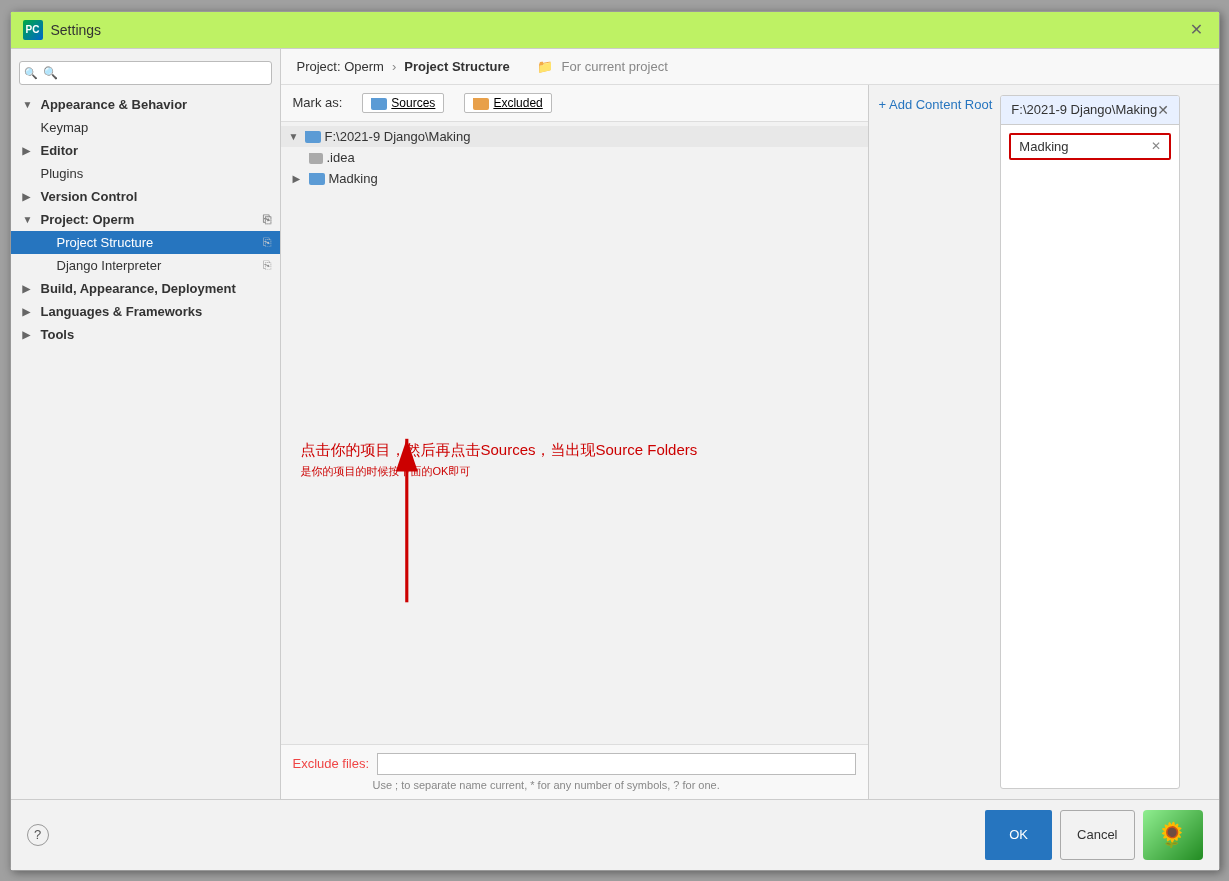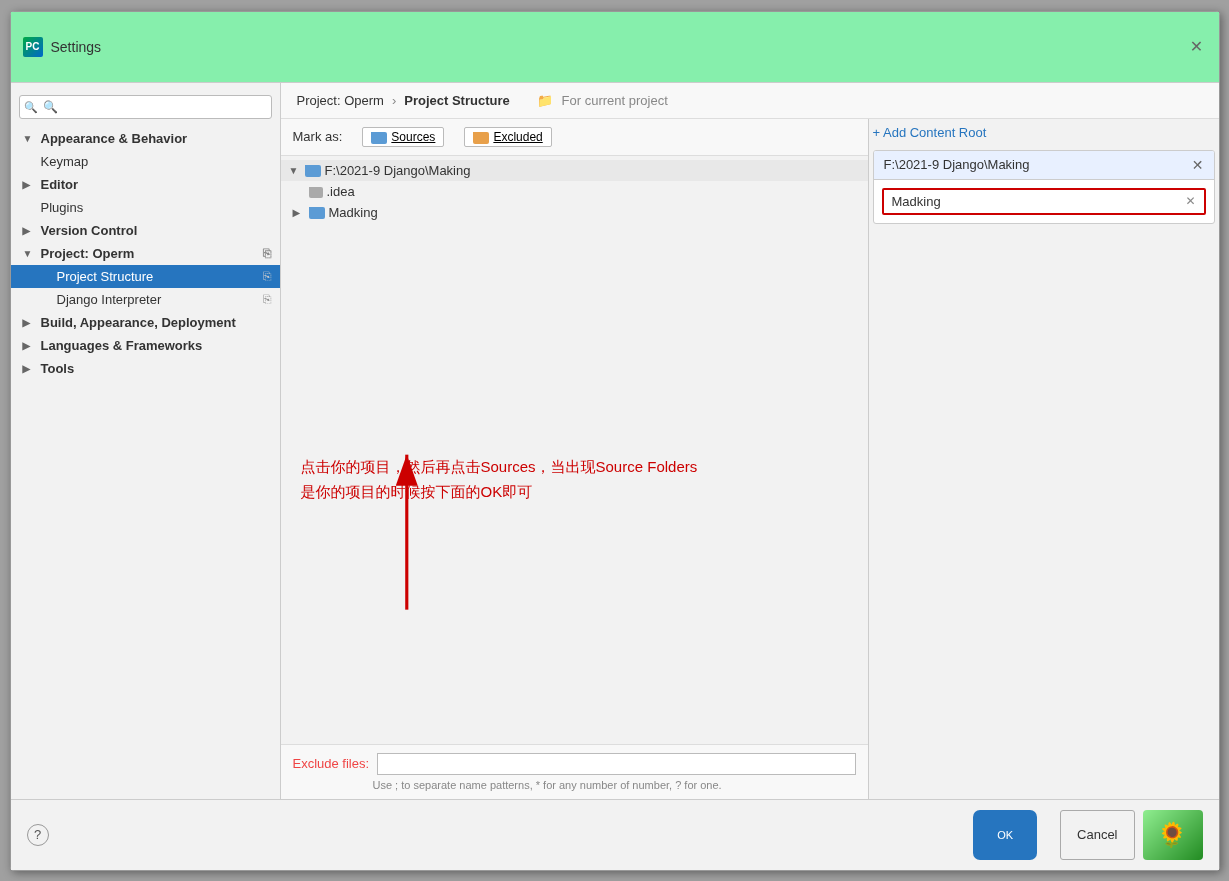--- a/index.html
+++ b/index.html
@@ -18,22 +18,22 @@
       width: 1210px;
       height: 860px;
       background: #f2f2f2;
       border: 1px solid #999;
       border-radius: 4px;
       display: flex;
       flex-direction: column;
       box-shadow: 2px 2px 10px rgba(0,0,0,0.4);
     }
     .title-bar {
-      background: #86efac;
-      padding: 25px 12px;
+      background: #bef264;
+      padding: 8px 12px;
       display: flex;
       align-items: center;
       justify-content: space-between;
       border-bottom: 1px solid #ccc;
       flex-shrink: 0;
     }
     .title-bar-left {
       display: flex;
       align-items: center;
       gap: 8px;
@@ -233,23 +233,23 @@
     }
     .exclude-hint {
       font-size: 11px;
       color: #888;
       margin-top: 4px;
       padding-left: 80px;
     }
     .right-info-panel {
       width: 350px;
       flex-shrink: 0;
-      padding: 4px;
-      display: flex;
-      flex-direction: column;
+      padding: 10px;
+      display: flex;
+      flex-direction: row;
       gap: 8px;
       overflow-y: auto;
     }
     .add-content-root {
       font-size: 13px;
       color: #2675bf;
       cursor: pointer;
       padding: 2px 0;
     }
     .content-root-box {
@@ -327,33 +327,32 @@
     }
     .action-buttons {
       display: flex;
       gap: 8px;
     }
     .btn-ok {
       padding: 5px 24px;
       background: #2675bf;
       color: white;
       border: none;
-      border-radius: 7px;
-      cursor: pointer;
-      font-size: 11px;
+      border-radius: 2px;
+      cursor: pointer;
+      font-size: 13px;
     }
     .btn-cancel {
       padding: 5px 16px;
       background: #f2f2f2;
       color: #333;
       border: 1px solid #aaa;
       border-radius: 3px;
       cursor: pointer;
       font-size: 13px;
-      margin-left: 15px;
     }
     .sunflower-decoration {
       width: 60px;
       height: 50px;
       background: linear-gradient(135deg, #90EE90, #228B22);
       border-radius: 4px;
       display: flex;
       align-items: center;
       justify-content: center;
       font-size: 24px;
@@ -496,30 +495,30 @@
 
               <defs>
                 <marker id="arrowhead" markerWidth="10" markerHeight="7" refX="10" refY="3.5" orient="auto">
                   <polygon points="0 0, 10 3.5, 0 7" fill="#cc0000"></polygon>
                 </marker>
               </defs>
               <line x1="120" y1="170" x2="120" y2="20" stroke="#cc0000" stroke-width="3" marker-end="url(#arrowhead)"></line>
             </svg>
             <div class="annotation-text">
               <div style="color:#cc0000; font-size:15px;">点击你的项目，然后再点击Sources，当出现Source Folders</div>
-              <div style="color:#cc0000; font-size:15px;">是你的项目的时候按下面的OK即可</div>
+              <div style="color:#cc0000; font-size:11px;">是你的项目的时候按下面的OK即可</div>
             </div>
           </div>
 
           <div class="exclude-section">
             <div class="exclude-row">
               <span class="exclude-label">Exclude files:</span>
               <input class="exclude-input" type="text" style="">
             </div>
-            <div class="exclude-hint">Use ; to separate name patterns, * for any number of number, ? for one.</div>
+            <div class="exclude-hint">Use ; to separate name current, * for any number of symbols, ? for one.</div>
           </div>
         </div>
 
         <div class="right-info-panel">
           <div class="add-content-root">+ Add Content Root</div>
           <div class="content-root-box">
             <div class="content-root-header">
               <span class="content-root-title">F:\2021-9 Django\Making</span>
               <span class="content-root-close">✕</span>
             </div>

